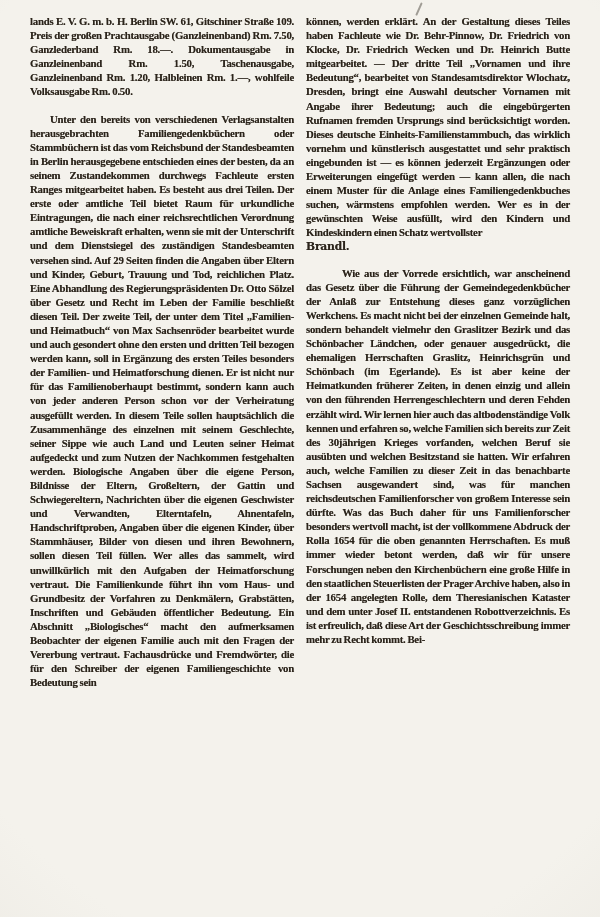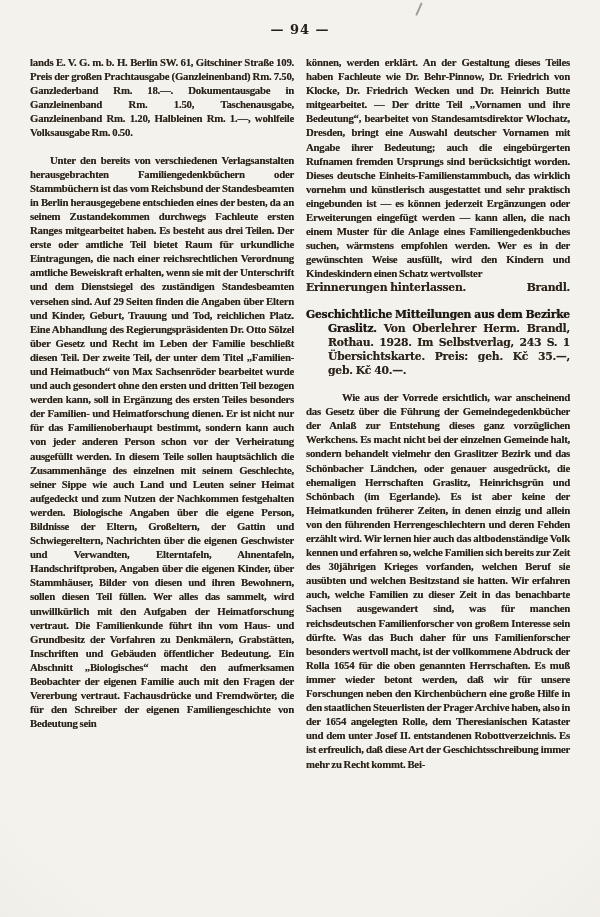--- a/index.html
+++ b/index.html
@@ -44,35 +44,32 @@
     background:#8b877f;transform:rotate(24deg);border-radius:1px;opacity:.8;
   }
 </style>
 </head>
 <body>
 
 <div class="page">
 
   <div class="scan-artifact"></div>
 
-  <div class="page-number">— 94 —</div>
 
   <div class="columns">
 
     <div class="col">
       <p class="para">lands E. V. G. m. b. H. Berlin SW. 61, Gitschiner Straße 109. Preis der großen Prachtausgabe (Ganzleinenband) Rm. 7.50, Ganzlederband Rm. 18.—. Dokumentausgabe in Ganzleinenband Rm. 1.50, Taschenausgabe, Ganzleinenband Rm. 1.20, Halbleinen Rm. 1.—, wohlfeile Volksausgabe Rm. 0.50.</p>
       <p class="para indent">Unter den bereits von verschiedenen Verlagsanstalten herausgebrachten Familiengedenkbüchern oder Stammbüchern ist das vom Reichsbund der Standesbeamten in Berlin herausgegebene entschieden eines der besten, da an seinem Zustandekommen durchwegs Fachleute ersten Ranges mitgearbeitet haben. Es besteht aus drei Teilen. Der erste oder amtliche Teil bietet Raum für urkundliche Eintragungen, die nach einer reichsrechtlichen Verordnung amtliche Beweiskraft erhalten, wenn sie mit der Unterschrift und dem Dienstsiegel des zuständigen Standesbeamten versehen sind. Auf 29 Seiten finden die Angaben über Eltern und Kinder, Geburt, Trauung und Tod, reichlichen Platz. Eine Abhandlung des Regierungspräsidenten Dr. Otto Sölzel über Gesetz und Recht im Leben der Familie beschließt diesen Teil. Der zweite Teil, der unter dem Titel „Familien- und Heimatbuch“ von Max Sachsenröder bearbeitet wurde und auch gesondert ohne den ersten und dritten Teil bezogen werden kann, soll in Ergänzung des ersten Teiles besonders der Familien- und Heimatforschung dienen. Er ist nicht nur für das Familienoberhaupt bestimmt, sondern kann auch von jeder anderen Person schon vor der Verheiratung ausgefüllt werden. In diesem Teile sollen hauptsächlich die Zusammenhänge des einzelnen mit seinem Geschlechte, seiner Sippe wie auch Land und Leuten seiner Heimat aufgedeckt und zum Nutzen der Nachkommen festgehalten werden. Biologische Angaben über die eigene Person, Bildnisse der Eltern, Großeltern, der Gattin und Schwiegereltern, Nachrichten über die eigenen Geschwister und Verwandten, Elterntafeln, Ahnentafeln, Handschriftproben, Angaben über die eigenen Kinder, über Stammhäuser, Bilder von diesen und ihren Bewohnern, sollen diesen Teil füllen. Wer alles das sammelt, wird unwillkürlich mit den Aufgaben der Heimatforschung vertraut. Die Familienkunde führt ihn vom Haus- und Grundbesitz der Vorfahren zu Denkmälern, Grabstätten, Inschriften und Gebäuden öffentlicher Bedeutung. Ein Abschnitt „Biologisches“ macht den aufmerksamen Beobachter der eigenen Familie auch mit den Fragen der Vererbung vertraut. Fachausdrücke und Fremdwörter, die für den Schreiber der eigenen Familiengeschichte von Bedeutung sein</p>
     </div>
 
     <div class="col">
       <p class="para">können, werden erklärt. An der Gestaltung dieses Teiles haben Fachleute wie Dr. Behr-Pinnow, Dr. Friedrich von Klocke, Dr. Friedrich Wecken und Dr. Heinrich Butte mitgearbeitet. — Der dritte Teil „Vornamen und ihre Bedeutung“, bearbeitet von Standesamtsdirektor Wlochatz, Dresden, bringt eine Auswahl deutscher Vornamen mit Angabe ihrer Bedeutung; auch die eingebürgerten Rufnamen fremden Ursprungs sind berücksichtigt worden. Dieses deutsche Einheits-Familienstammbuch, das wirklich vornehm und künstlerisch ausgestattet und sehr praktisch eingebunden ist — es können jederzeit Ergänzungen oder Erweiterungen eingefügt werden — kann allen, die nach einem Muster für die Anlage eines Familiengedenkbuches suchen, wärmstens empfohlen werden. Wer es in der gewünschten Weise ausfüllt, wird den Kindern und Kindeskindern einen Schatz wertvollster</p>
       <div class="last-line">
-        <span>Erinnerungen hinterlassen.</span>
         <span>Brandl.</span>
       </div>
 
-      <div class="review-heading"><span>Geschichtliche Mitteilungen aus dem Bezirke</span> <span>Graslitz.</span><span class="normal"> Von Oberlehrer Herm. Brandl, Rothau. 1928. Im Selbstverlag, 243 S. 1 Übersichtskarte. Preis: geh. Kč 35.—, geb. Kč 40.—.</span></div>
 
       <p class="para big-indent review">Wie aus der Vorrede ersichtlich, war anscheinend das Gesetz über die Führung der Gemeindegedenkbücher der Anlaß zur Entstehung dieses ganz vorzüglichen Werkchens. Es macht nicht bei der einzelnen Gemeinde halt, sondern behandelt vielmehr den Graslitzer Bezirk und das Schönbacher Ländchen, oder genauer ausgedrückt, die ehemaligen Herrschaften Graslitz, Heinrichsgrün und Schönbach (im Egerlande). Es ist aber keine der Heimatkunden früherer Zeiten, in denen einzig und allein von den führenden Herrengeschlechtern und deren Fehden erzählt wird. Wir lernen hier auch das altbodenständige Volk kennen und erfahren so, welche Familien sich bereits zur Zeit des 30jährigen Krieges vorfanden, welchen Beruf sie ausübten und welchen Besitzstand sie hatten. Wir erfahren auch, welche Familien zu dieser Zeit in das benachbarte Sachsen ausgewandert sind, was für manchen reichsdeutschen Familienforscher von großem Interesse sein dürfte. Was das Buch daher für uns Familienforscher besonders wertvoll macht, ist der vollkommene Abdruck der Rolla 1654 für die oben genannten Herrschaften. Es muß immer wieder betont werden, daß wir für unsere Forschungen neben den Kirchenbüchern eine große Hilfe in den staatlichen Steuerlisten der Prager Archive haben, also in der 1654 angelegten Rolle, dem Theresianischen Kataster und dem unter Josef II. entstandenen Robottverzeichnis. Es ist erfreulich, daß diese Art der Geschichtsschreibung immer mehr zu Recht kommt. Bei-</p>
     </div>
 
   </div>
 </div>
 
 </body></html>

